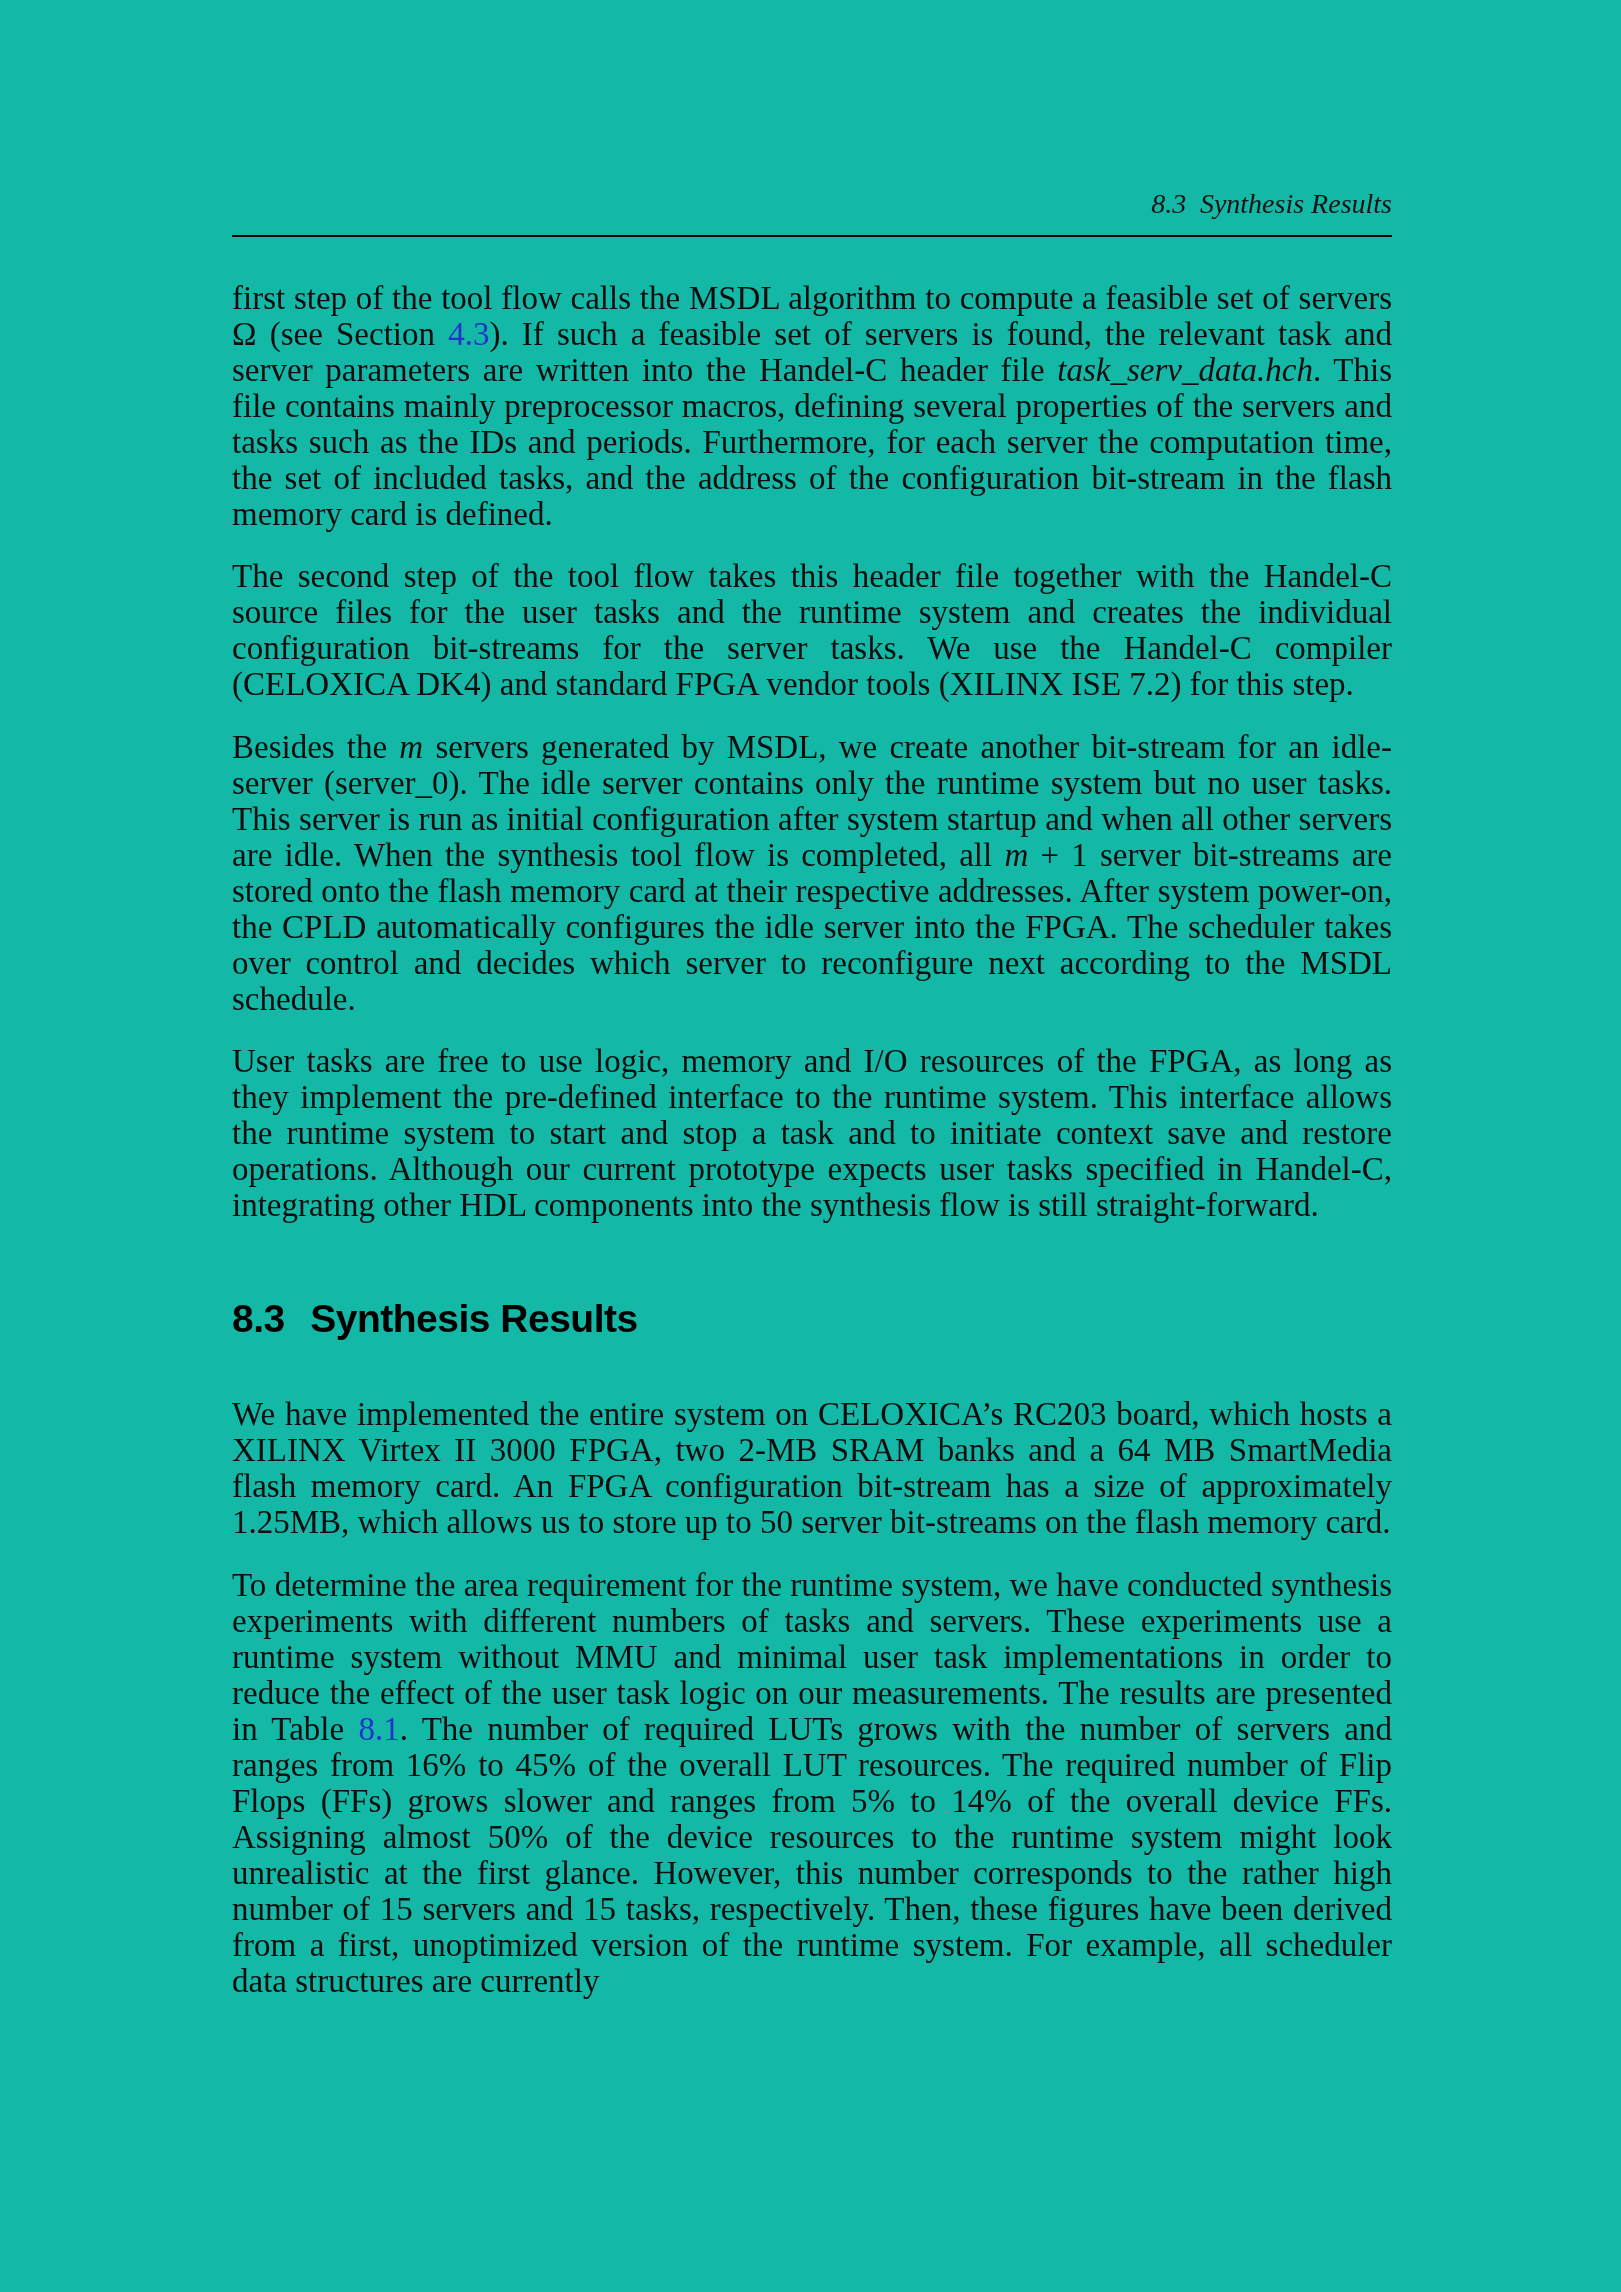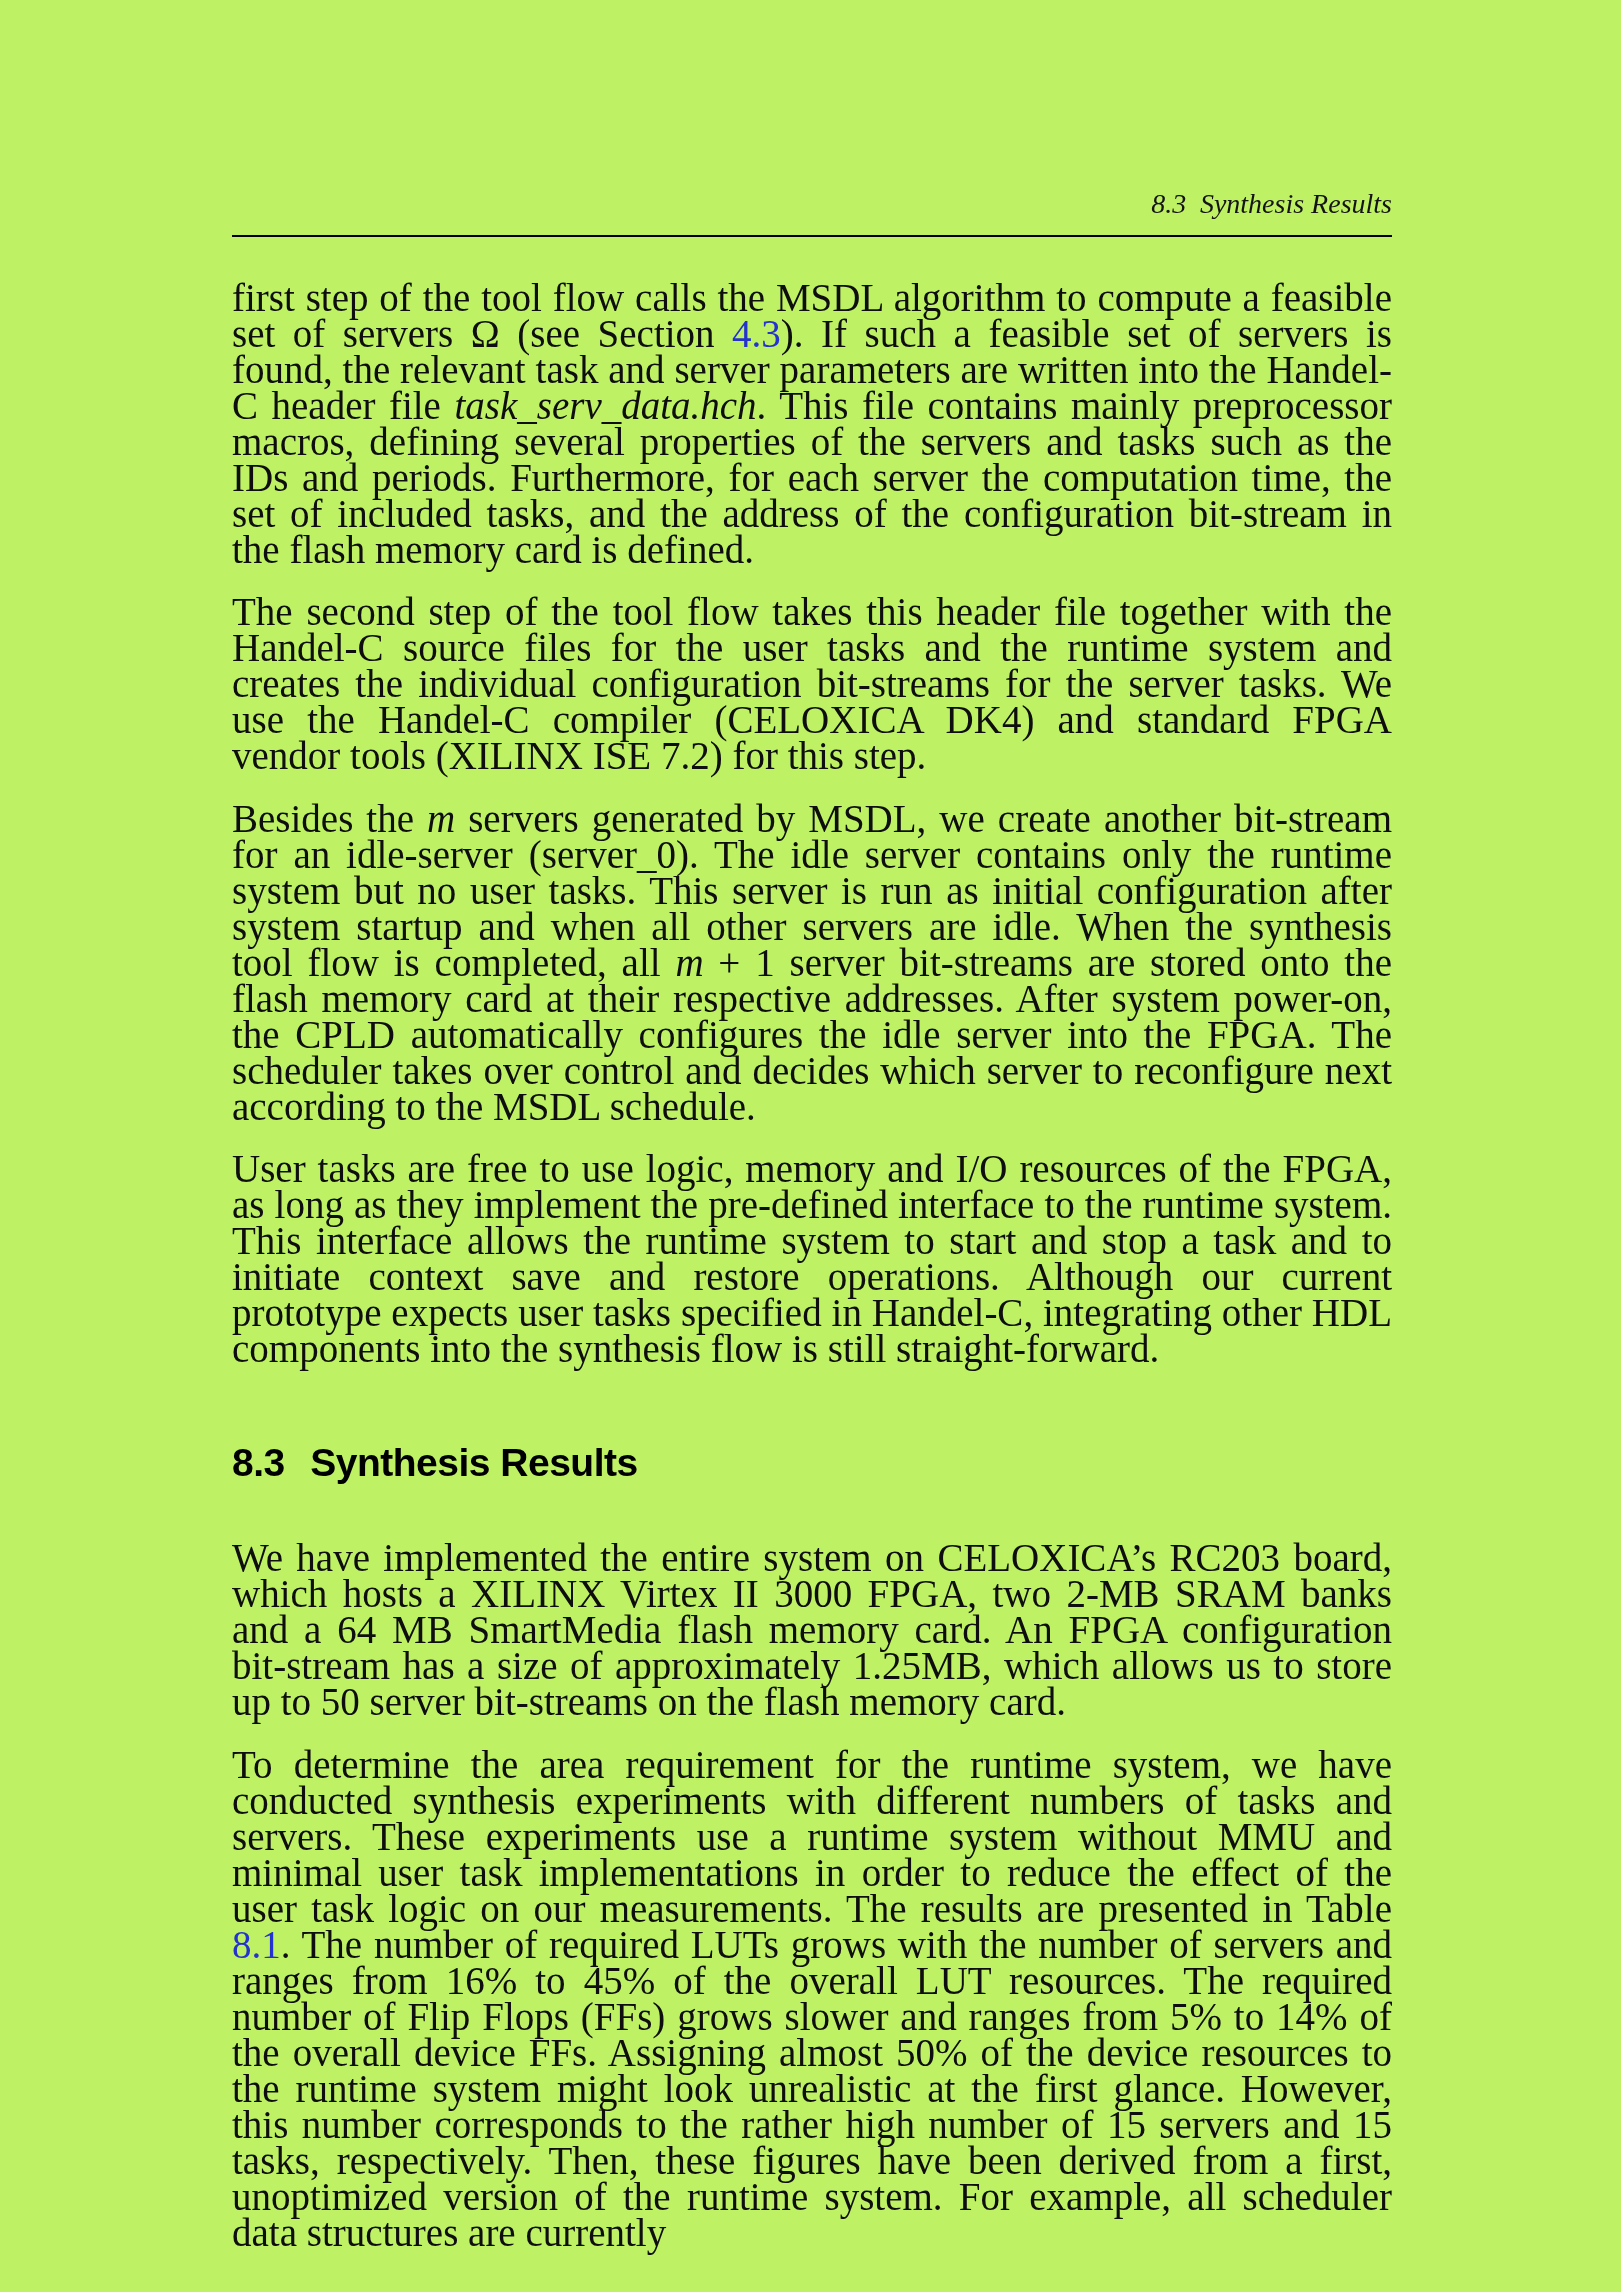--- a/index.html
+++ b/index.html
@@ -1,21 +1,21 @@
 <!DOCTYPE html>
 <html style="--link-color: #2433cc;"><head>
 <meta charset="utf-8">
 <style>
   html, body { margin: 0; padding: 0; background: #e8e8e8; }
   .page {
     position: relative;
     width: 1621px;
     height: 2293px;
     margin: 0 auto;
-    background: #bef264;
+    background: #14b8a6;
     overflow: hidden;
   }
   .content {
     position: absolute;
     left: 232px;
     top: 0;
     width: 1160px;
   }
   .running-head {
     margin-top: 188px;
@@ -31,21 +31,21 @@
   .header-rule {
     margin-top: 15.7px;
     height: 0;
     border: none;
     border-top: 2px solid #000000;
   }
   main { margin-top: 43px; }
   p.body-par {
     margin: 0 0 26.5px 0;
     font-family: "Liberation Serif", "DejaVu Serif", serif;
-    font-size: 39px;
+    font-size: 33px;
     line-height: 36px;
     text-align: justify;
     color: #0e0e0e;
   }
   p.body-par:last-child { margin-bottom: 6px; }
   .ref-link {
     color: var(--link-color, #2433cc);
     cursor: pointer;
   }
   .it { font-style: italic; }

